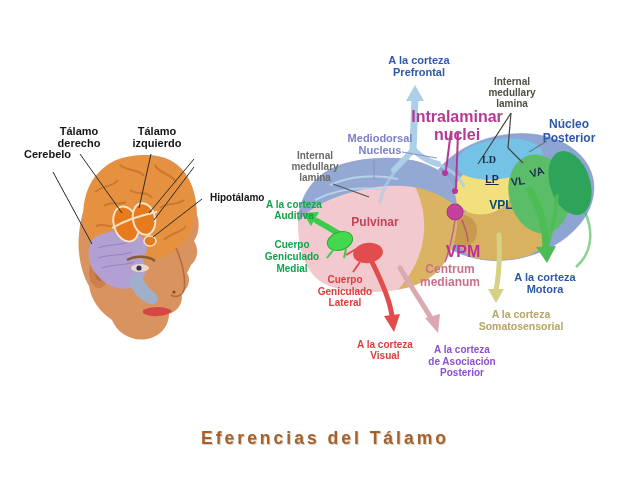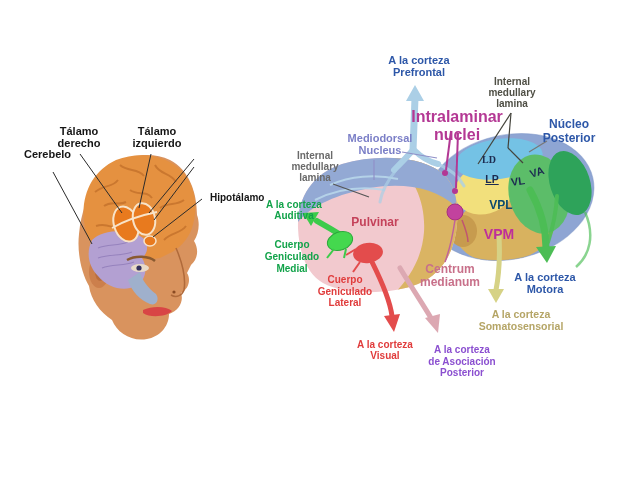--- a/index.html
+++ b/index.html
@@ -28,21 +28,21 @@
   #lbl-iml-left         {left:315px;top:150px;font-size:10px;color:#6a6a6a;line-height:1.1;}
   #lbl-auditiva         {left:294px;top:199px;font-size:10px;color:#12a34a;}
   #lbl-cgm              {left:292px;top:239px;font-size:10px;color:#12a34a;line-height:1.2;}
   #lbl-cgl              {left:345px;top:274px;font-size:10px;color:#e03c3c;line-height:1.15;}
   #lbl-pulvinar         {left:375px;top:216px;font-size:12px;color:#c4425a;}
   #lbl-ld               {left:489px;top:154px;font-size:10px;color:#1c2b50;font-family:Liberation Serif, serif;}
   #lbl-lp               {left:492px;top:174px;font-size:10.5px;color:#1c2b50;text-decoration:underline;}
   #lbl-vl               {left:518px;top:175px;font-size:11px;color:#1c2b50;transform:translateX(-50%) rotate(-8deg);}
   #lbl-va               {left:537px;top:166px;font-size:11px;color:#1c2b50;transform:translateX(-50%) rotate(-18deg);}
   #lbl-vpl              {left:501px;top:199px;font-size:12px;color:#0c4a6e;}
-  #lbl-vpm              {left:463px;top:227px;font-size:14px;color:#be2f9b;margin-left:36px;}
+  #lbl-vpm              {left:463px;top:243px;font-size:16px;color:#be2f9b;}
   #lbl-centrum          {left:450px;top:263px;font-size:12px;color:#c8708a;line-height:1.1;}
   #lbl-motora           {left:545px;top:271px;font-size:11px;color:#2d57a8;}
   #lbl-somato           {left:521px;top:309px;font-size:10.5px;color:#b5a566;}
   #lbl-visual           {left:385px;top:339px;font-size:10px;color:#e03c3c;}
   #lbl-asociacion       {left:462px;top:344px;font-size:10px;color:#8b4fd0;line-height:1.15;}
   
   #page-title{
     left:325px;top:429px;font-size:17.5px;letter-spacing:3px;color:#a5612b;
     text-shadow:1px 1px 0 rgba(90,50,10,0.25);white-space:nowrap;
   }
@@ -243,14 +243,15 @@
   <div class="lbl ctr" id="lbl-motora">A la corteza
 Motora</div>
   <div class="lbl ctr" id="lbl-somato">A la corteza
 Somatosensorial</div>
   <div class="lbl ctr" id="lbl-visual">A la corteza
 Visual</div>
   <div class="lbl ctr" id="lbl-asociacion">A la corteza
 de Asociación
 Posterior</div>
 
+  <div class="lbl ctr" id="page-title">Eferencias del Tálamo</div>
 
 </div>
 
 </body></html>

